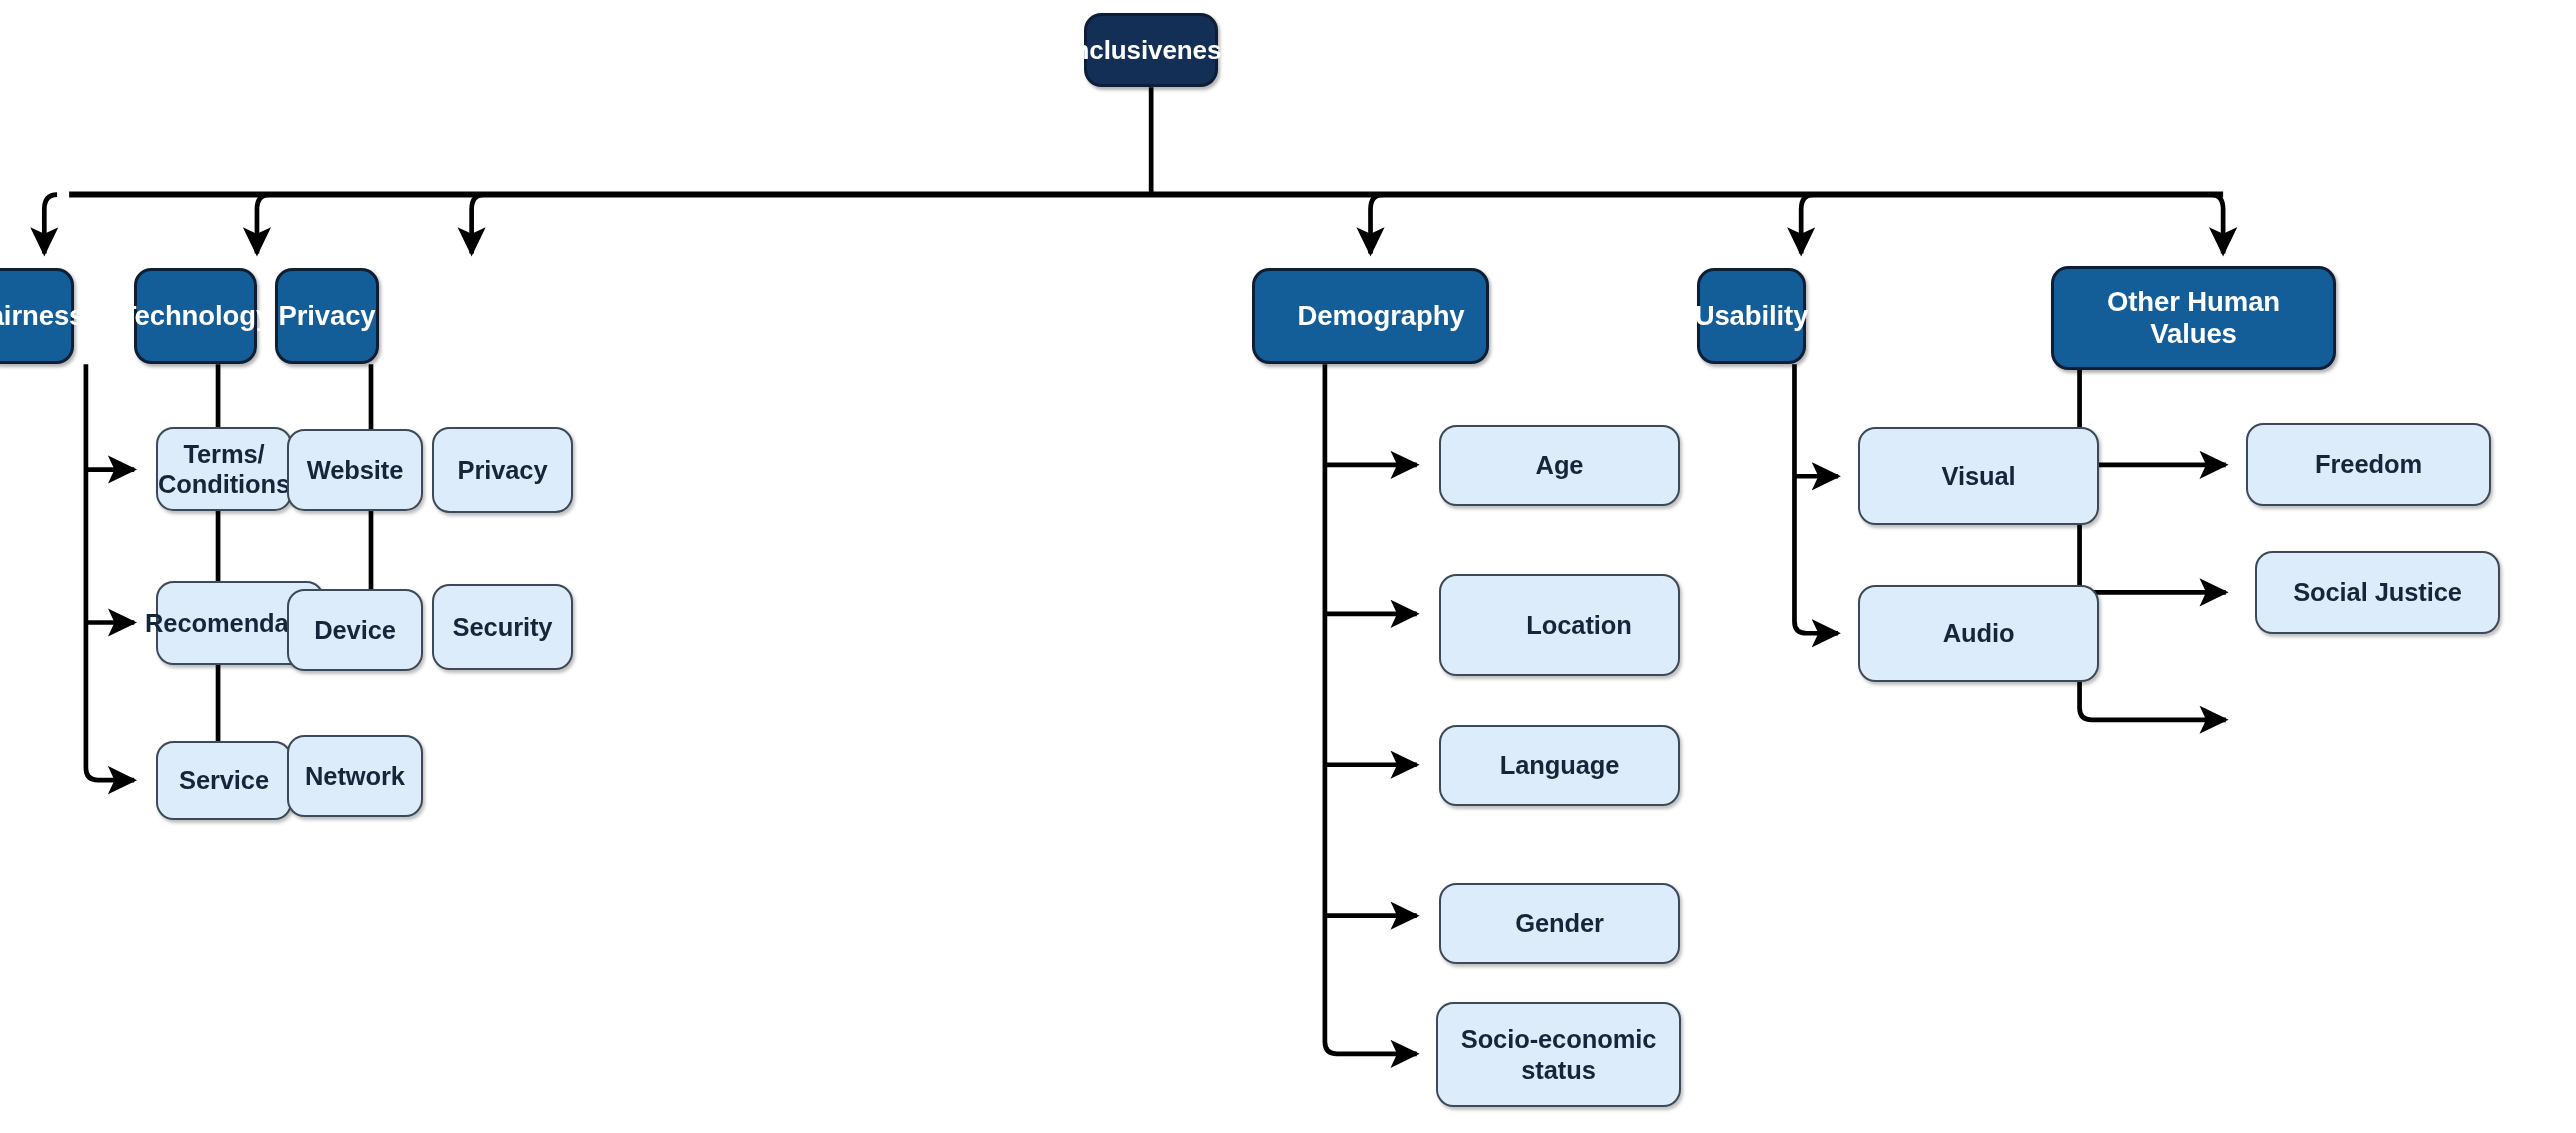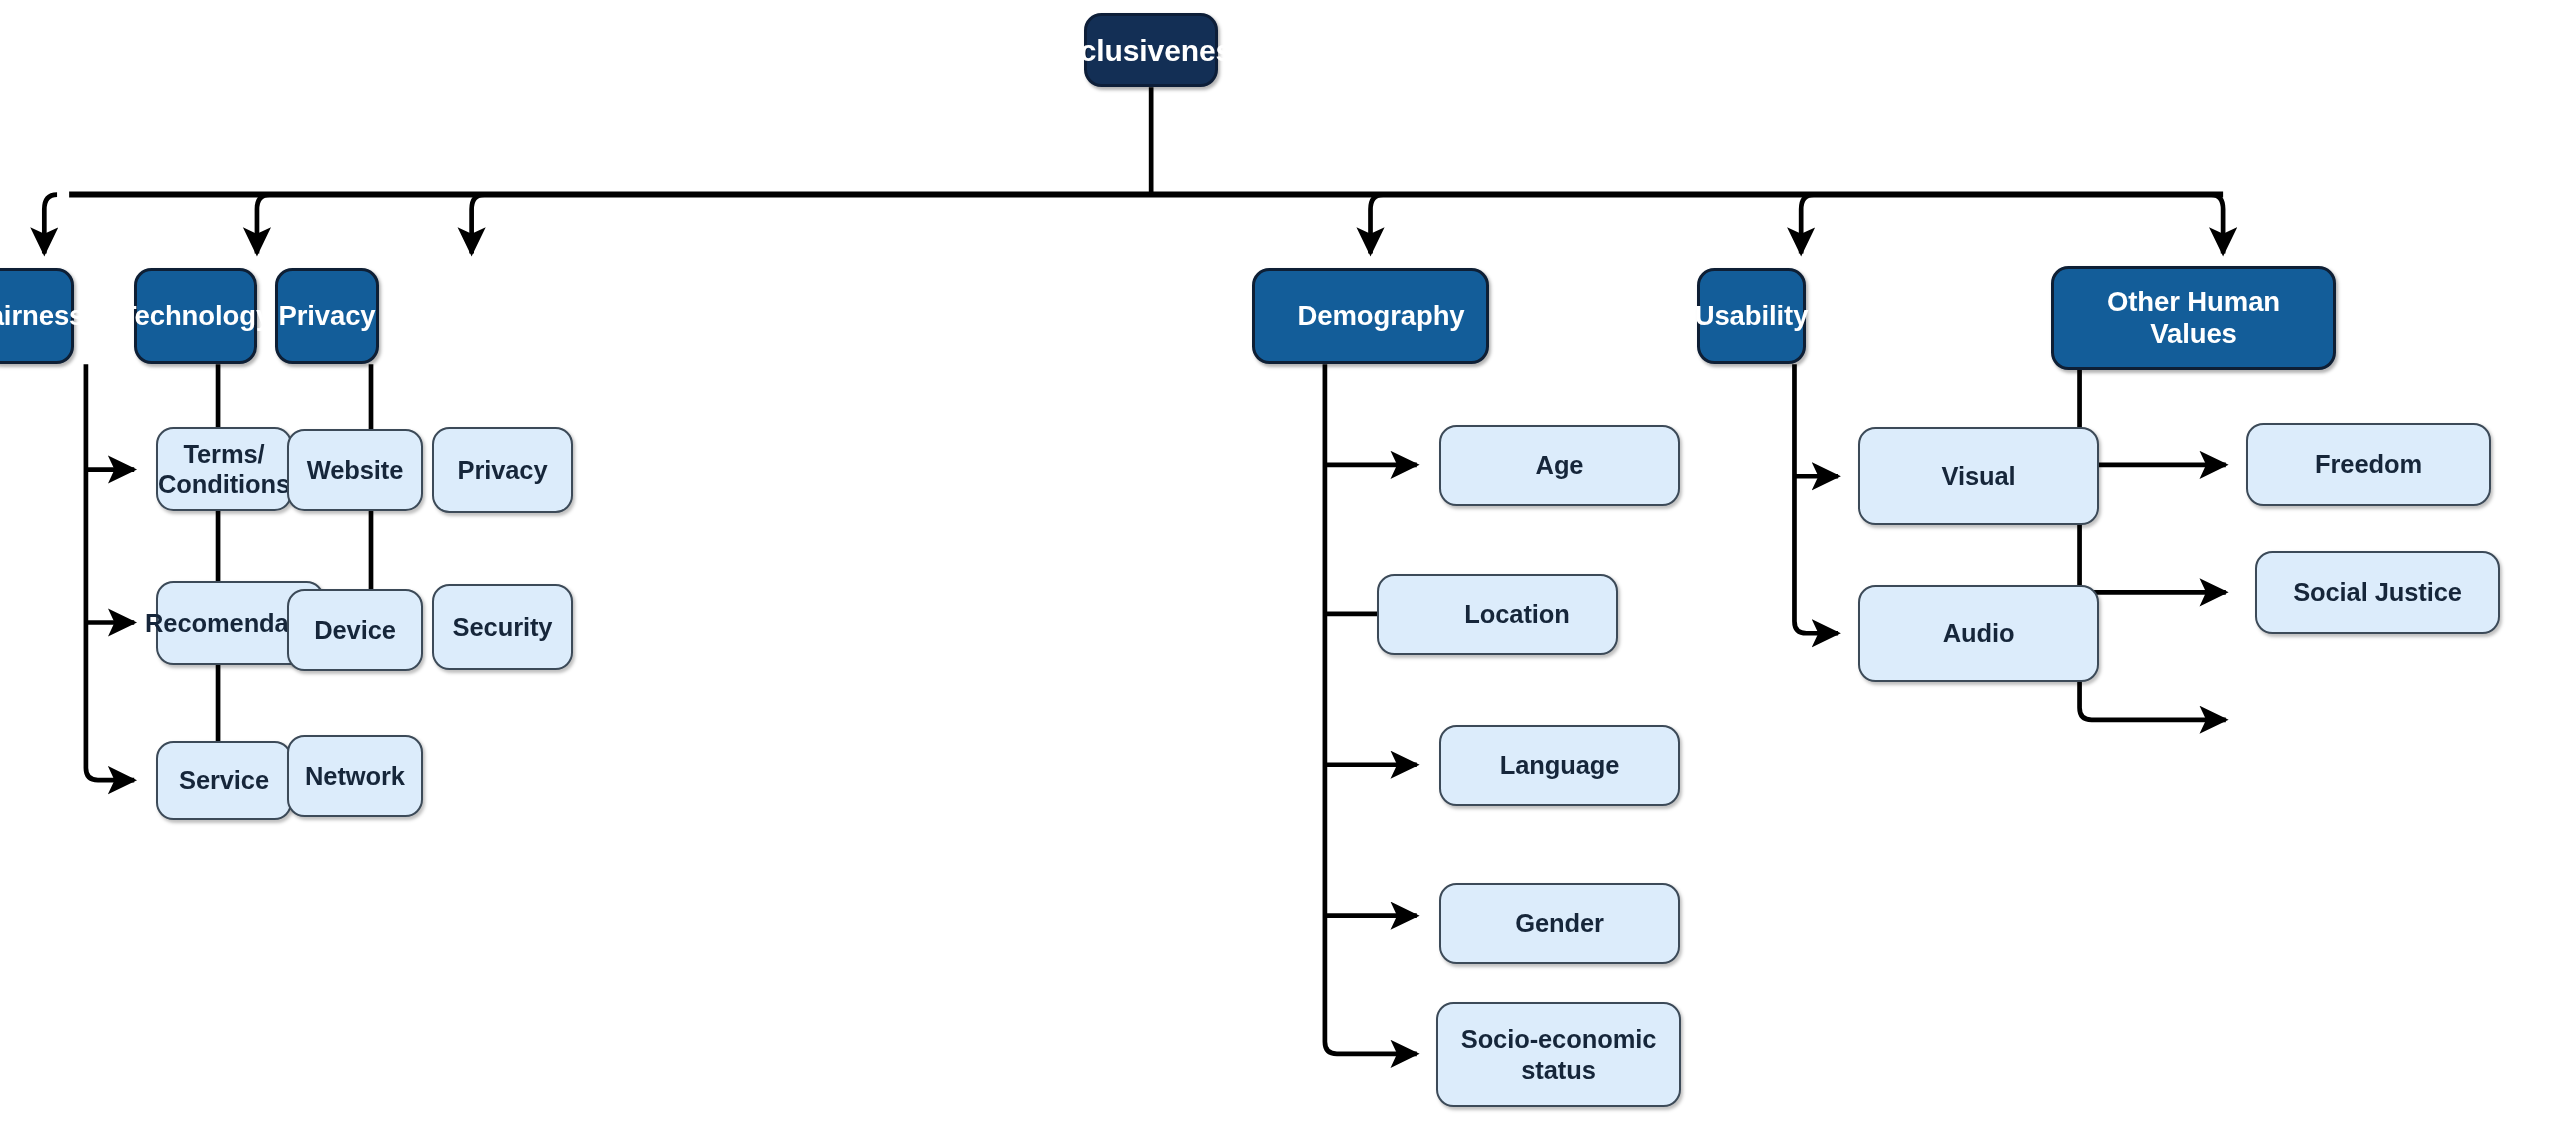--- a/index.html
+++ b/index.html
@@ -33,21 +33,21 @@
     border-radius: 17.4px;
     line-height: 1.18;
     white-space: pre-line;
     z-index: 5;
   }
   .node-root {
     background: #132f55;
     color: #ffffff;
     border: 3.4px solid #0d1e38;
     font-weight: bold;
-    font-size: 30px;
+    font-size: 26px;
     box-shadow: 2px 2.7px 3.4px rgba(0,0,0,0.30);
     letter-spacing: -0.1px;
   }
   .node-branch {
     background: #135d99;
     color: #ffffff;
     border: 3.4px solid #0e1f35;
     font-weight: bold;
     font-size: 27.5px;
     box-shadow: 2px 2.7px 3.4px rgba(0,0,0,0.30);
@@ -126,21 +126,21 @@
   <div class="node node-leaf" style="left:287px; top:429px; width:136px; height:82px;">Website</div>
   <div class="node node-leaf" style="left:287px; top:589px; width:136px; height:82px;">Device</div>
   <div class="node node-leaf" style="left:287px; top:735px; width:136px; height:82px;">Network</div>
 
   <div class="node node-branch" style="left:275px; top:268px; width:104px; height:96px;">Privacy</div>
   <div class="node node-leaf" style="left:432px; top:427px; width:141px; height:86px;">Privacy</div>
   <div class="node node-leaf" style="left:432px; top:584px; width:141px; height:86px;">Security</div>
 
   <div class="node node-branch" style="left:1252px; top:268px; width:237px; height:96px;padding-left:21px;">Demography</div>
   <div class="node node-leaf" style="left:1439px; top:425px; width:241px; height:81px;">Age</div>
-  <div class="node node-leaf" style="left:1377px; top:574px; width:241px; height:81px;padding-left:39px;">Location</div>
+  <div class="node node-leaf" style="left:1439px; top:574px; width:241px; height:102px;padding-left:39px;">Location</div>
   <div class="node node-leaf" style="left:1439px; top:725px; width:241px; height:81px;">Language</div>
   <div class="node node-leaf" style="left:1439px; top:875px; width:241px; height:81px;margin-top:8px;">Gender</div>
   <div class="node node-leaf" style="left:1436px; top:1002px; width:245px; height:105px;">Socio-economic
 status</div>
 
   <div class="node node-branch" style="left:1697px; top:268px; width:109px; height:96px;">Usability</div>
   <div class="node node-leaf" style="left:1858px; top:427px; width:241px; height:98px;">Visual</div>
   <div class="node node-leaf" style="left:1858px; top:585px; width:241px; height:97px;">Audio</div>
 
   <div class="node node-leaf" style="left:2246px; top:423px; width:245px; height:83px;">Freedom</div>

